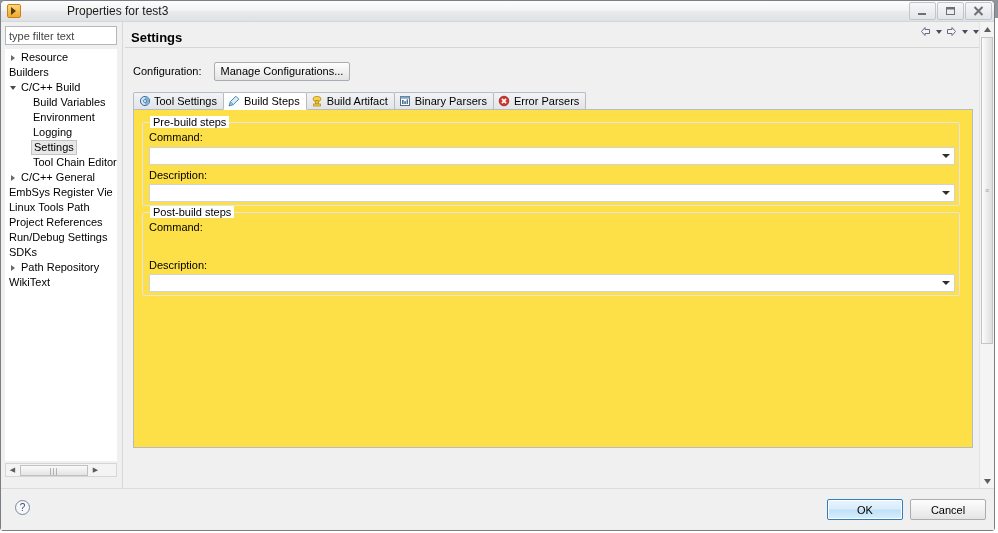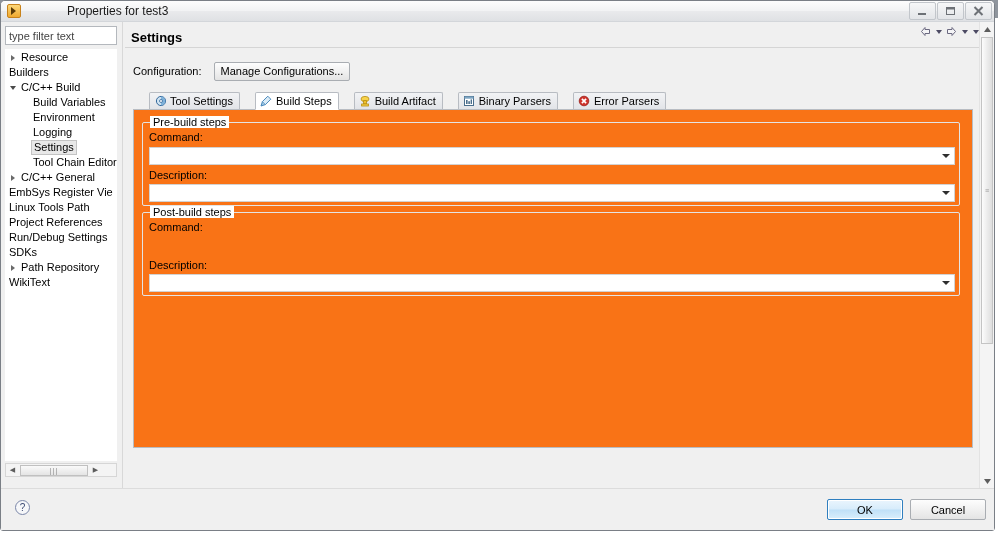--- a/index.html
+++ b/index.html
@@ -253,37 +253,36 @@
     display: flex; align-items: center;
     padding: 0 6px 0 4px;
     font-size: 11px; color: #000;
     background: linear-gradient(180deg,#f2f3f5,#e2e4e8);
     border: 1px solid #b8bcc2;
     border-bottom: none;
     border-radius: 2px 2px 0 0;
     margin-right: -1px;
     white-space: nowrap;
     position: relative;
-    margin-left: 16px;
   }
   .tab.active {
     height: 18px;
     background: #ffffff;
     z-index: 3;
     margin-bottom: -1px;
     border-bottom: 1px solid #ffffff;
   }
   .tab .ticon {
     width: 13px; height: 13px; flex: 0 0 13px;
     margin-right: 3px;
     display: flex; align-items: center; justify-content: center;
   }
   #tabcontent {
     height: 338px;
-    background: #f97316;
+    background: #fde047;
     border: 1px solid #b8bcc2;
     border-top: none;
     position: relative;
     padding-left: 12px;
   }
 
   
   .groupbox {
     position: absolute;
     border: 1px solid #e4e4e4;

